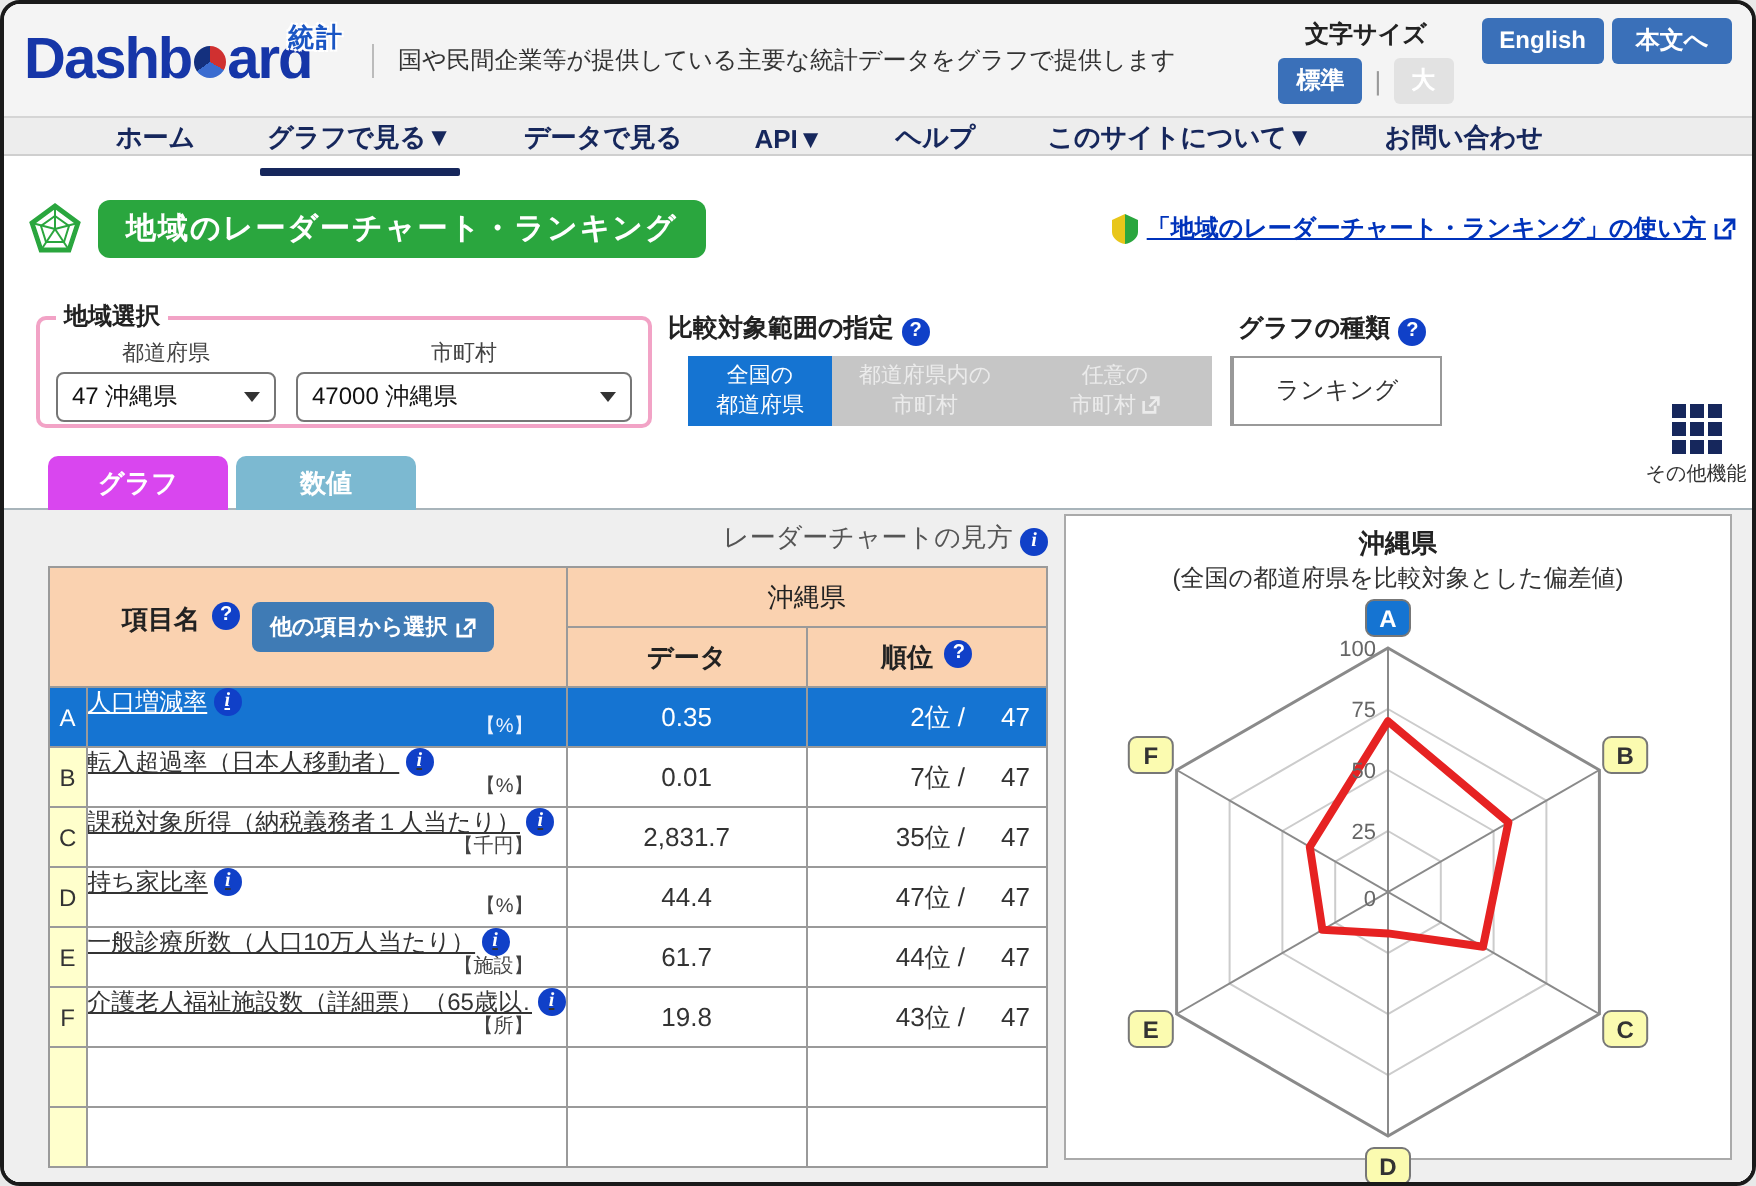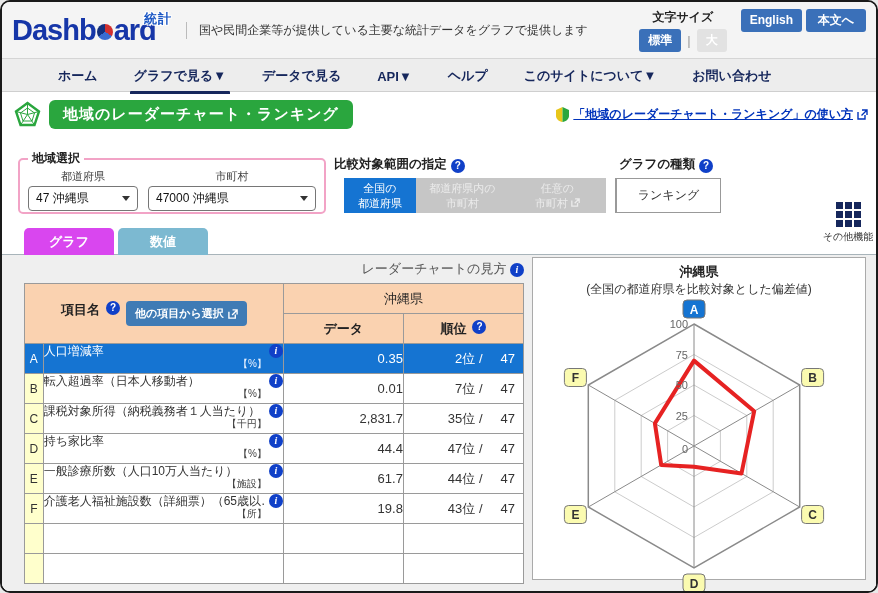--- a/index.html
+++ b/index.html
@@ -25,21 +25,21 @@
   .fs-label{font-size:12px;font-weight:bold;color:#222;}
   .fs-row{display:flex;align-items:center;gap:6px;}
   .btn-blue{background:#3a70b9;color:#fff;font-size:12px;font-weight:bold;border:none;border-radius:3px;
     padding:3px 9px;cursor:pointer;font-family:inherit;}
   .btn-gray{background:#e2e2e2;color:#fff;font-size:12px;font-weight:bold;border:none;border-radius:3px;
     padding:3px 9px;cursor:pointer;font-family:inherit;}
   .fs-sep{color:#999;font-size:13px;}
   .btn-col{display:flex;flex-direction:row;gap:4px;}
   .btn-col .btn-blue{min-width:60px;text-align:center;}
   
-  .nav{position:absolute;top:56px;left:0;right:0;height:34px;background:#ededed;
+  .nav{position:absolute;top:56px;left:0;right:0;height:20px;background:#ededed;
     border-top:1px solid #d5d5d5;border-bottom:1px solid #cfcfcf;
     display:flex;align-items:center;gap:36px;padding:0 0 0 56px;}
   .nav-item{font-size:13px;font-weight:bold;color:#16275c;text-decoration:none;position:relative;padding:6px 0 4px;}
   .nav-item.active::after{content:"";position:absolute;left:-4px;right:-4px;bottom:-6px;height:4px;
     background:#16275c;border-radius:1px;}
   
   .main{position:absolute;top:92px;left:0;right:0;bottom:0;background:#fff;}
   .title-row{position:absolute;top:6px;left:12px;right:8px;display:flex;align-items:center;gap:8px;}
   .page-title{background:#2aa63e;color:#fff;font-size:15px;font-weight:bold;letter-spacing:1px;
     padding:5px 14px;border-radius:6px;}
@@ -95,24 +95,24 @@
   table.stats td,table.stats th{border:1px solid #9a9a9a;padding:0;font-weight:normal;}
   .col-key{width:18px;}.col-item{width:232px;}.col-data{width:116px;}.col-rank{width:116px;}
   th.hdr{background:#fad2b0;height:30px;font-size:13px;color:#222;}
   .hdr-flex{display:flex;align-items:flex-start;justify-content:center;gap:6px;}
   .hdr-bold{font-weight:bold;}
   .select-items-btn{background:#3f7bb5;color:#fff;border:none;border-radius:4px;font-size:11px;font-weight:bold;
     padding:5px 9px;display:flex;align-items:center;gap:4px;cursor:pointer;font-family:inherit;}
   tr.body-row{height:30px;}
   td.letter{background:#ffffcc;text-align:center;font-size:12px;color:#333;}
   td.item-cell{padding:1px 4px;vertical-align:top;}
-  .item-line{display:flex;align-items:flex-start;justify-content:space-between;gap:3px;}
+  .item-line{display:flex;align-items:flex-start;justify-content:flex-start;gap:3px;text-decoration:underline;}
   .item-name{font-size:12px;line-height:13px;padding-top:1px;white-space:nowrap;overflow:hidden;}
   .item-unit{text-align:right;font-size:10px;line-height:11px;color:#444;padding-right:16px;}
-  td.val-cell{text-align:right;font-size:13px;padding-right:10px;}
+  td.val-cell{text-align:center;font-size:13px;padding-right:10px;}
   td.rank-cell{font-size:13px;}
   .rank-flex{display:flex;justify-content:flex-end;align-items:center;padding-right:8px;gap:18px;}
   tr.selected td{background:#1574d2;color:#fff;}
   tr.selected .item-unit{color:#eaf2ff;}
   
   .q-icon,.i-icon{display:inline-block;width:14px;height:14px;border-radius:50%;background:#1040c8;color:#fff;
     font-size:10px;font-weight:bold;line-height:14px;text-align:center;flex:0 0 auto;}
   .i-icon{font-style:italic;font-family:"Liberation Serif","DejaVu Serif",serif;}
   
   .chart-box{position:absolute;top:2px;left:530px;width:334px;height:323px;background:#fff;

